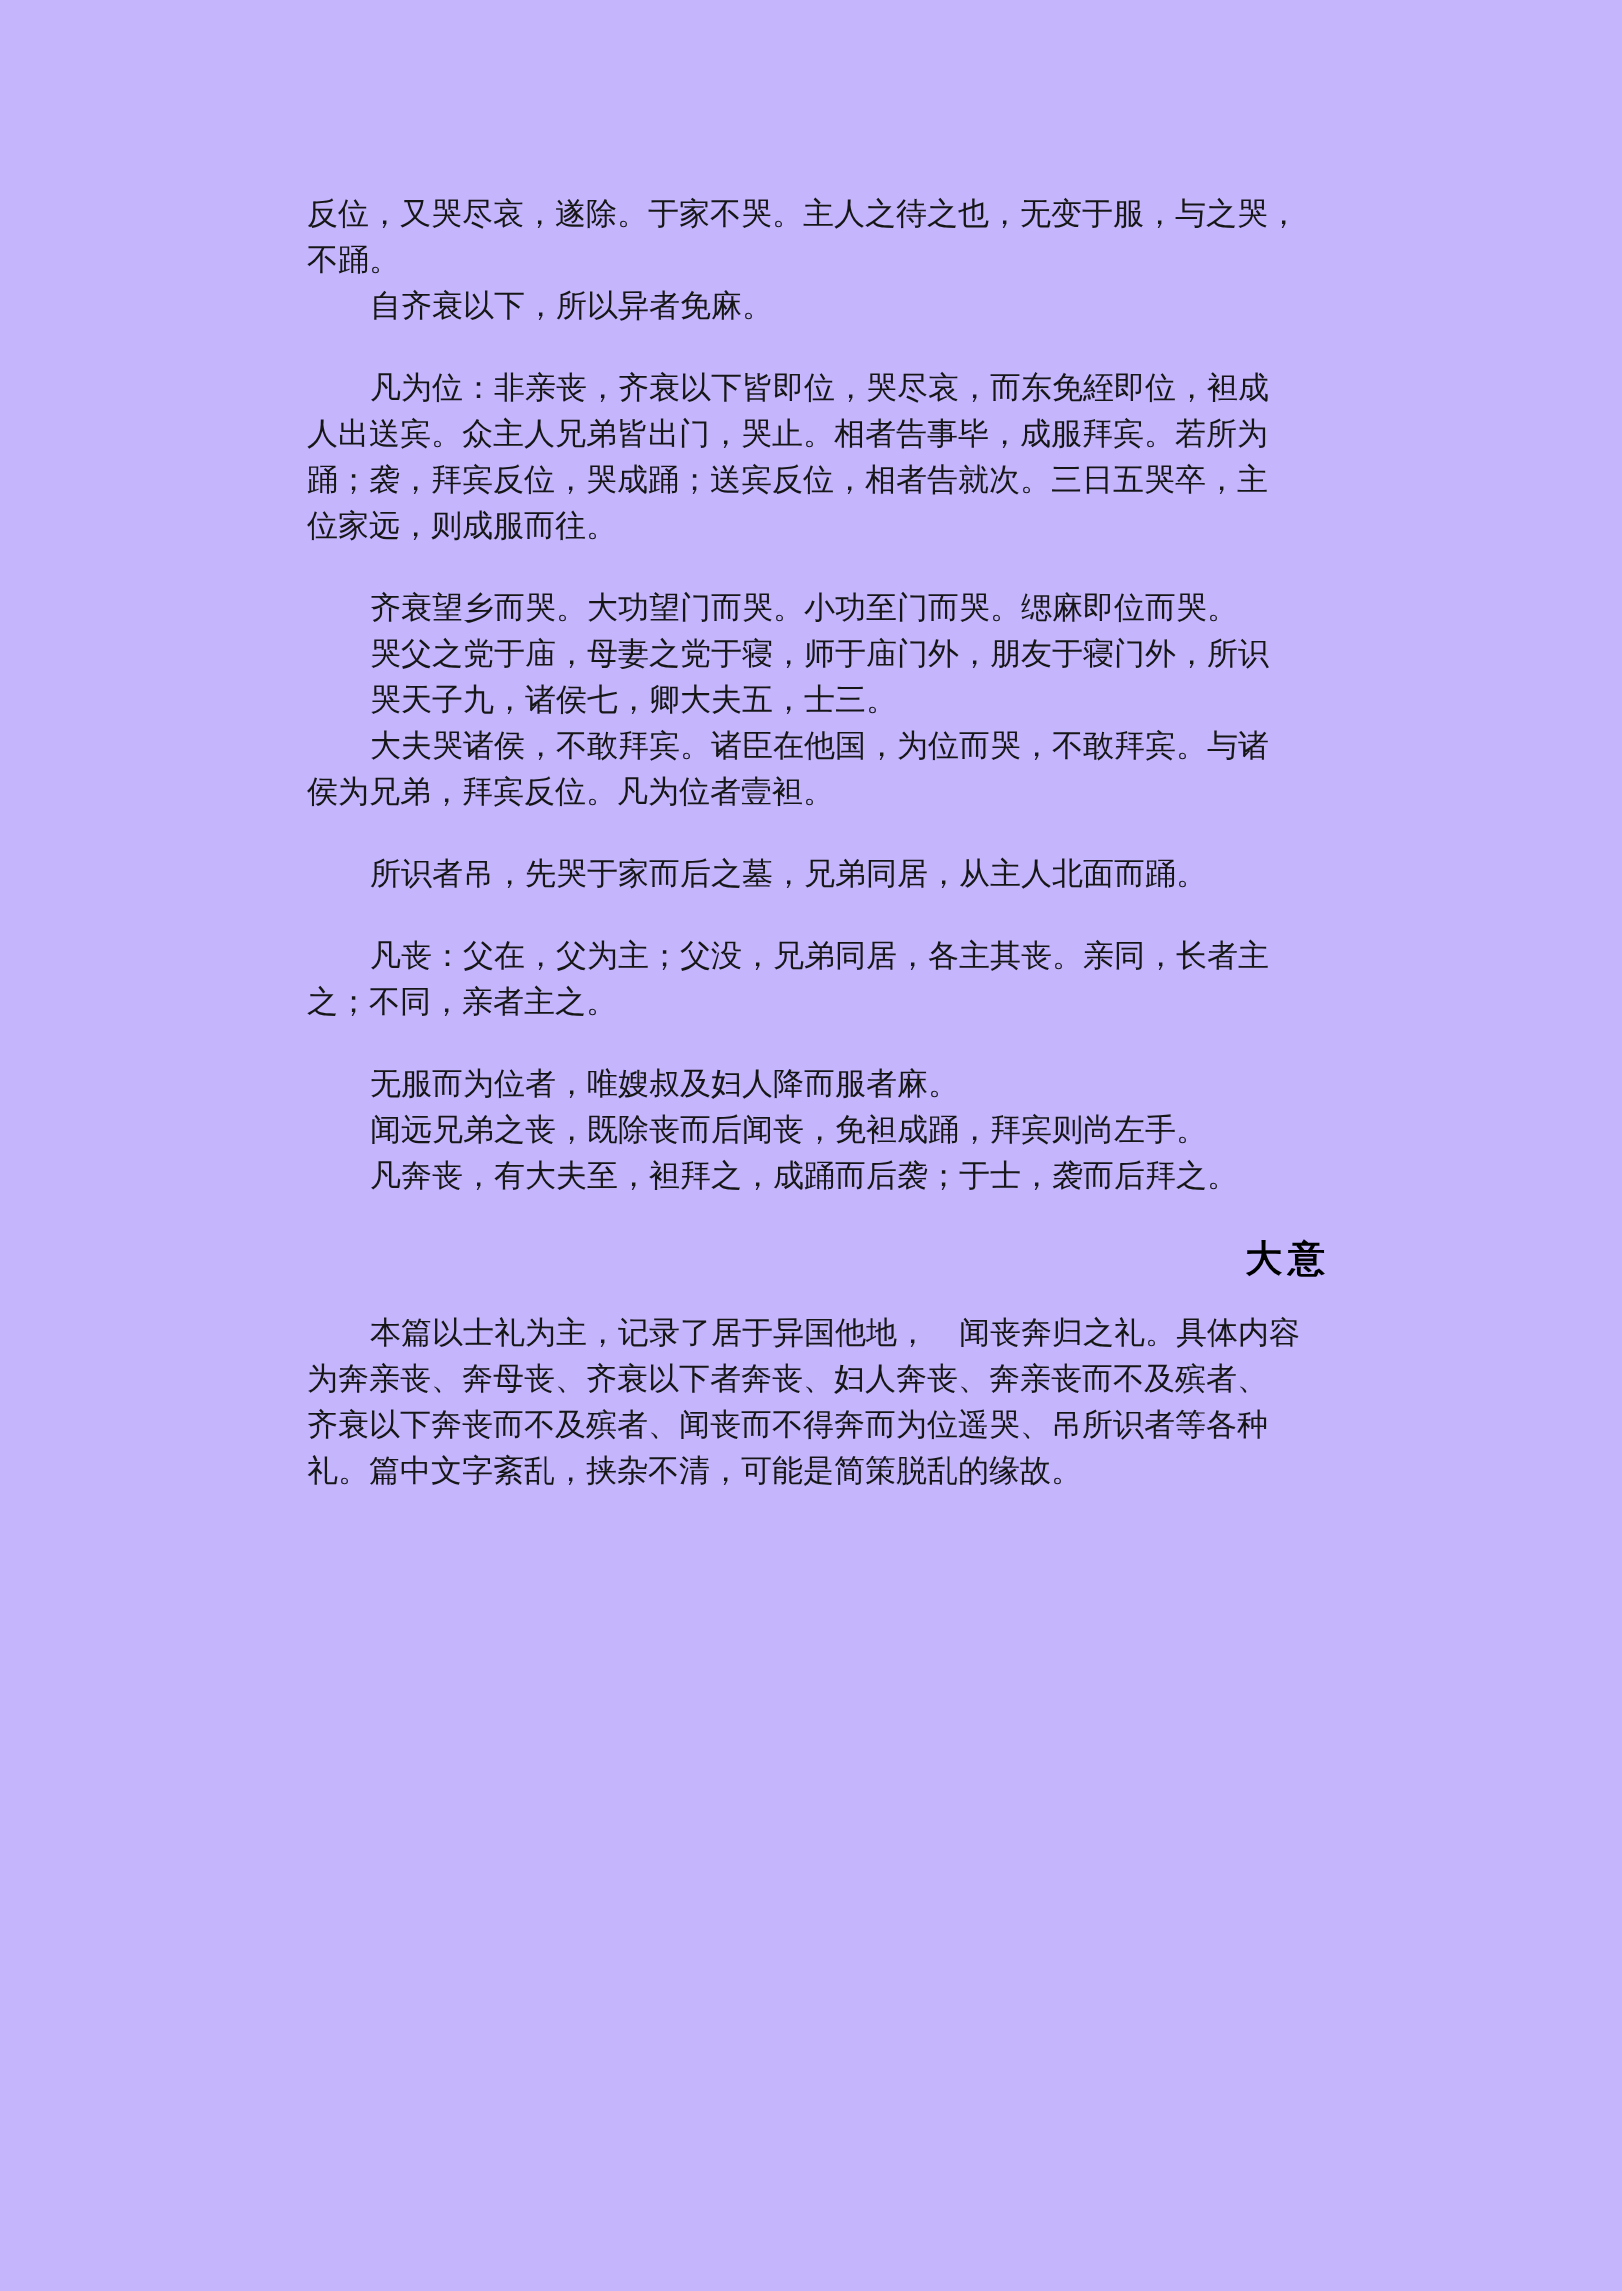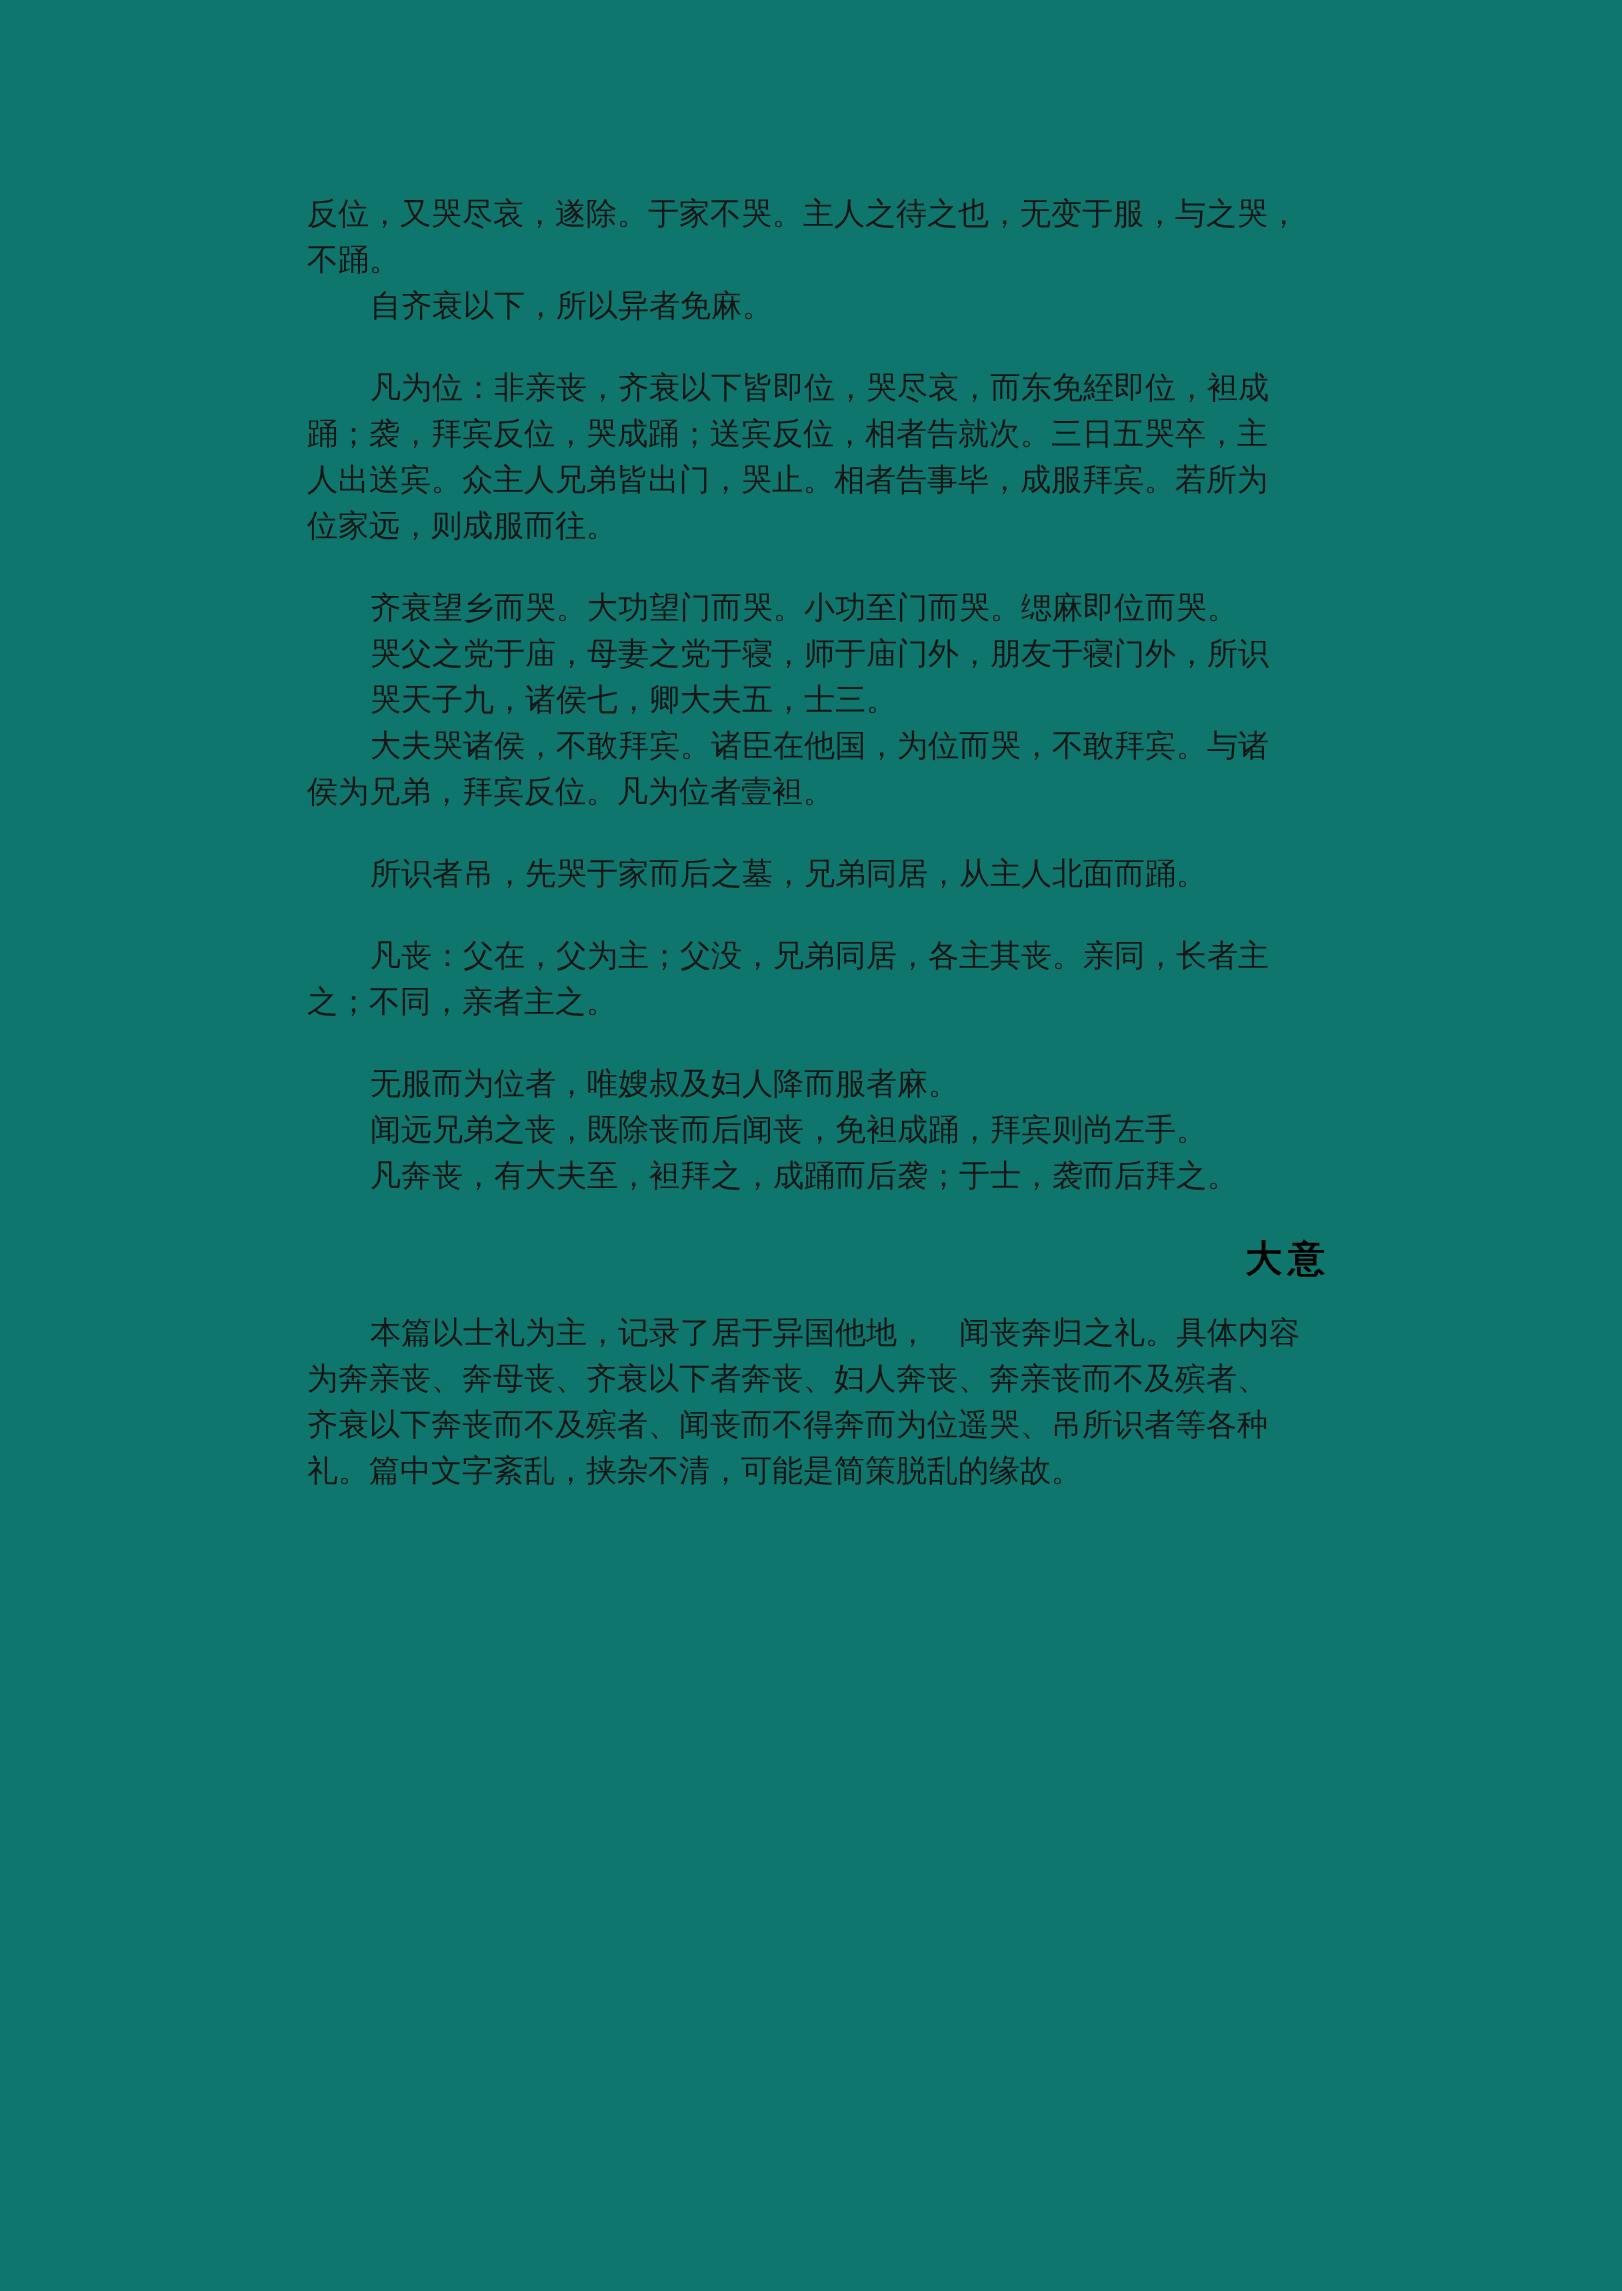--- a/index.html
+++ b/index.html
@@ -4,21 +4,21 @@
 <style>
   html, body {
     margin: 0;
     padding: 0;
     background: #ffffff;
   }
   .page {
     position: relative;
     width: 1622px;
     height: 2292px;
-    background: #0f766e;
+    background: #c4b5fd;
     overflow: hidden;
   }
   .content {
     position: absolute;
     left: 307px;
     top: 191px;
     width: 1024px;
     font-family: "Liberation Serif", "DejaVu Serif", serif;
     font-size: 31px;
     line-height: 46px;
@@ -55,22 +55,22 @@
   <div class="content" id="doc-content" style="color: rgb(22, 22, 22);">
       <div class="para">
         <div class="line">反位，又哭尽哀，遂除。于家不哭。主人之待之也，无变于服，与之哭，</div>
         <div class="line">不踊。</div>
       </div>
       <div class="para">
         <div class="line first-indent">自齐衰以下，所以异者免麻。</div>
       </div>
       <div class="para gap-before">
         <div class="line first-indent">凡为位：非亲丧，齐衰以下皆即位，哭尽哀，而东免絰即位，袒成</div>
+        <div class="line">人出送宾。众主人兄弟皆出门，哭止。相者告事毕，成服拜宾。若所为</div>
         <div class="line">踊；袭，拜宾反位，哭成踊；送宾反位，相者告就次。三日五哭卒，主</div>
-        <div class="line">人出送宾。众主人兄弟皆出门，哭止。相者告事毕，成服拜宾。若所为</div>
         <div class="line">位家远，则成服而往。</div>
       </div>
       <div class="para gap-before">
         <div class="line first-indent">齐衰望乡而哭。大功望门而哭。小功至门而哭。缌麻即位而哭。</div>
       </div>
       <div class="para">
         <div class="line first-indent">哭父之党于庙，母妻之党于寝，师于庙门外，朋友于寝门外，所识</div>
       </div>
       <div class="para">
         <div class="line first-indent">哭天子九，诸侯七，卿大夫五，士三。</div>

